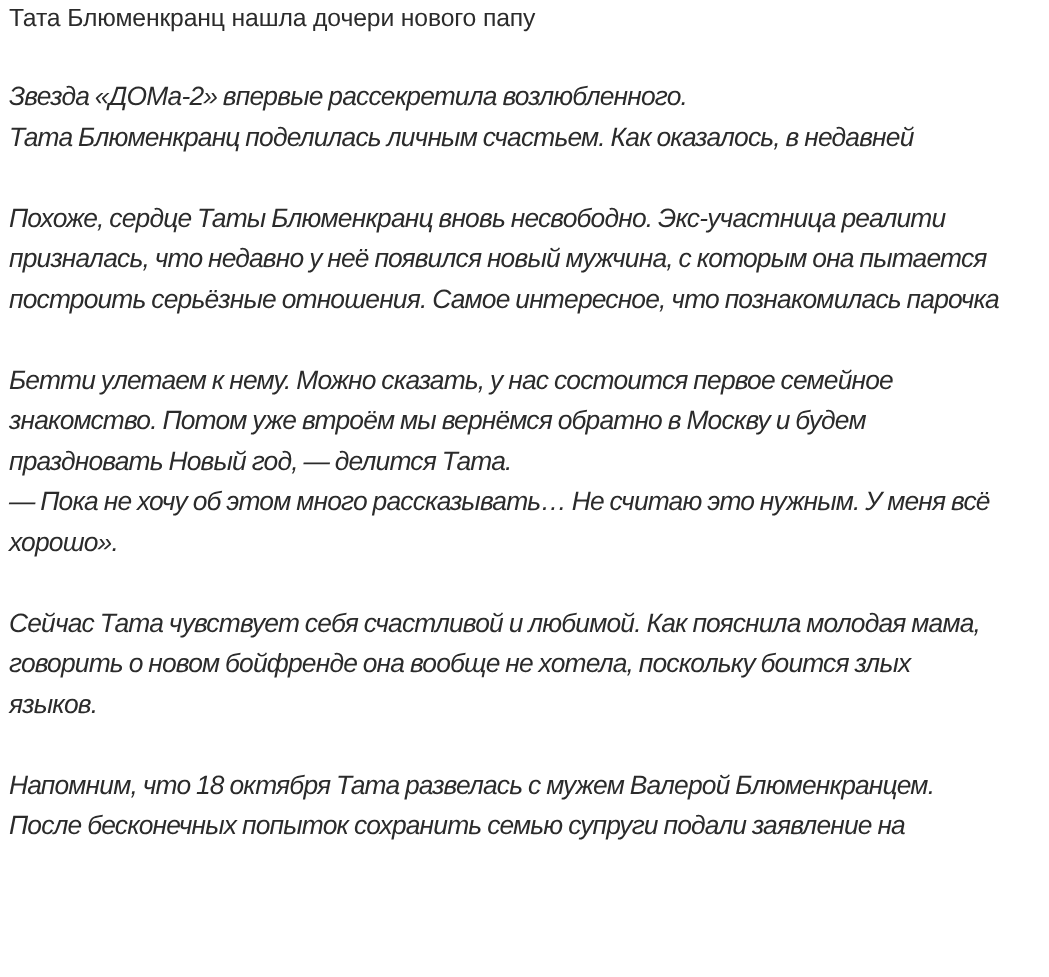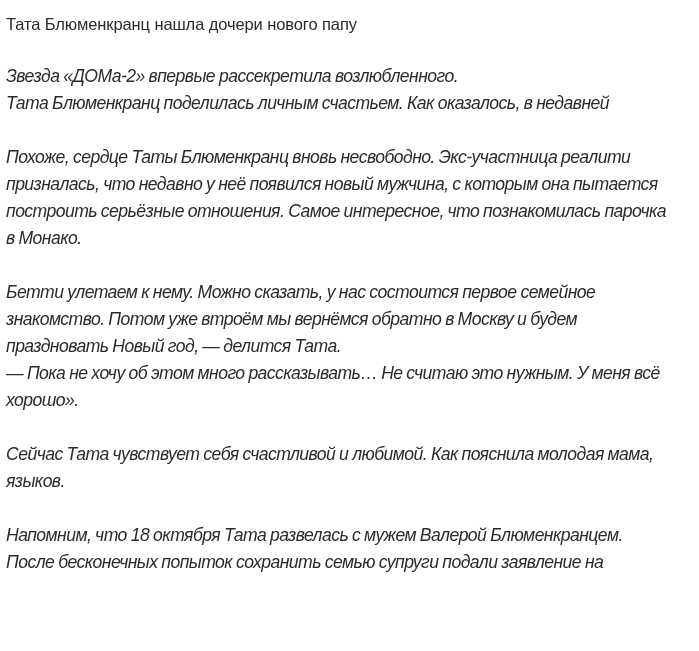--- a/index.html
+++ b/index.html
@@ -15,21 +15,21 @@
       font-family: "Liberation Sans", "DejaVu Sans", sans-serif;
     }
     .article {
       position: relative;
       padding: 0 0 0 6px;
     }
     .title {
       font-size: 16.5px;
       line-height: 24px;
       margin: 0;
-      padding-top: 12px;
+      padding-top: 0px;
       font-weight: normal;
       letter-spacing: -0.1px;
       color: #2b2b2b;
     }
     .para {
       margin: 0;
       font-size: 17.6px;
       line-height: 27px;
       letter-spacing: -0.55px;
       word-spacing: -0.5px;
@@ -53,35 +53,35 @@
   <p class="para">
     <span class="line">Звезда «ДОМа-2» впервые рассекретила возлюбленного.</span>
     <span class="line">Тата Блюменкранц поделилась личным счастьем. Как оказалось, в недавней</span>
   </p>
   <div class="gap"></div>
 
   <p class="para">
     <span class="line">Похоже, сердце Таты Блюменкранц вновь несвободно. Экс-участница реалити</span>
     <span class="line">призналась, что недавно у неё появился новый мужчина, с которым она пытается</span>
     <span class="line">построить серьёзные отношения. Самое интересное, что познакомилась парочка</span>
-    <span class="line">в Монако.</span>
   </p>
   <div class="gap"></div>
 
   <p class="para">
     <span class="line">Бетти улетаем к нему. Можно сказать, у нас состоится первое семейное</span>
     <span class="line">знакомство. Потом уже втроём мы вернёмся обратно в Москву и будем</span>
     <span class="line">праздновать Новый год, — делится Тата.</span>
     <span class="line">— Пока не хочу об этом много рассказывать… Не считаю это нужным. У меня всё</span>
     <span class="line">хорошо».</span>
   </p>
   <div class="gap"></div>
 
   <p class="para">
     <span class="line">Сейчас Тата чувствует себя счастливой и любимой. Как пояснила молодая мама,</span>
+    <span class="line">говорить о новом бойфренде она вообще не хотела, поскольку боится злых</span>
     <span class="line">языков.</span>
   </p>
   <div class="gap"></div>
 
   <p class="para">
     <span class="line">Напомним, что 18 октября Тата развелась с мужем Валерой Блюменкранцем.</span>
     <span class="line">После бесконечных попыток сохранить семью супруги подали заявление на</span>
 
   </p>
 </div>

